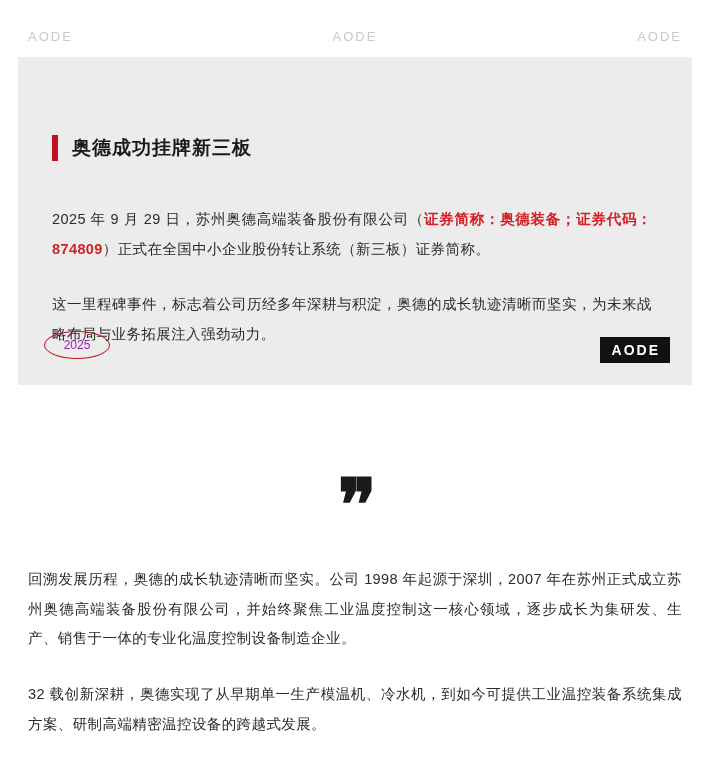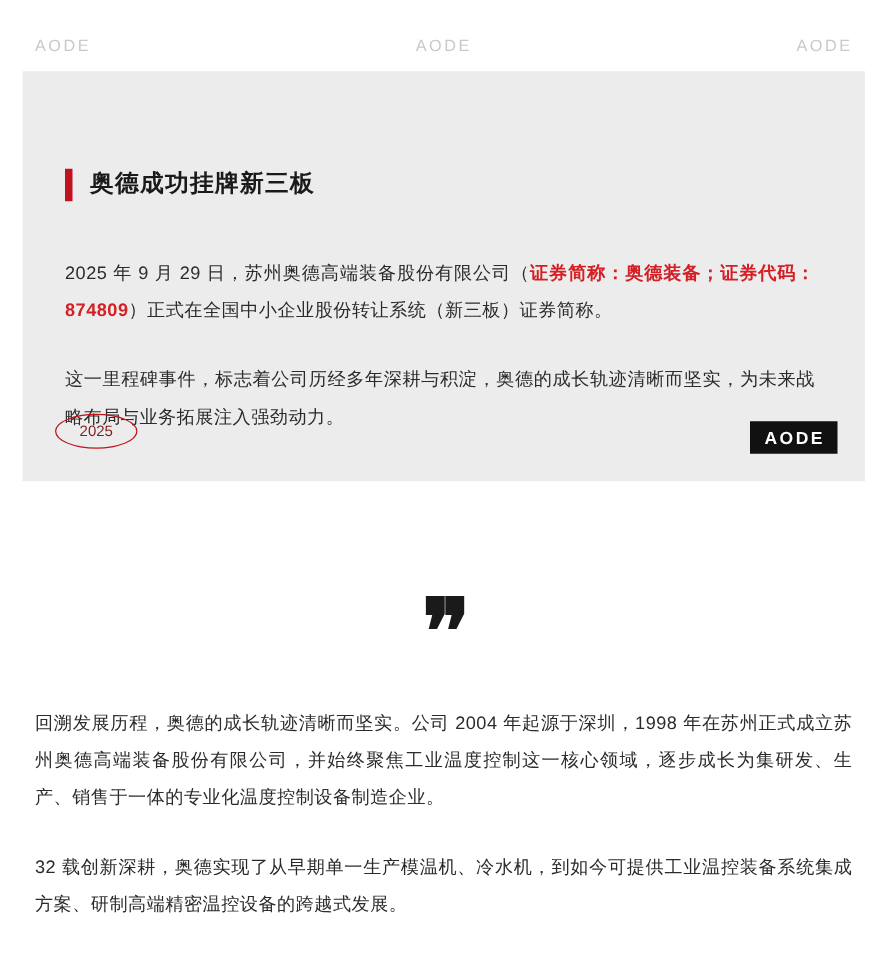--- a/index.html
+++ b/index.html
@@ -96,21 +96,21 @@
   .year-badge {
     position: absolute;
     left: 26px;
     bottom: 26px;
     width: 64px;
     height: 26px;
     display: flex;
     align-items: center;
     justify-content: center;
     font-size: 12px;
-    color: #7f1d1d;
+    color: #a21caf;
     border: 1.4px solid #c1121f;
     border-radius: 50%;
   }
 
   
   .logo-box {
     position: absolute;
     right: 22px;
     bottom: 22px;
     background: #111111;
@@ -175,15 +175,15 @@
     <p class="hero-p">这一里程碑事件，标志着公司历经多年深耕与积淀，奥德的成长轨迹清晰而坚实，为未来战略布局与业务拓展注入强劲动力。</p>
 
     <div class="year-badge">2025</div>
     <div class="logo-box">AODE</div>
   </div>
 </div>
 
 <div class="quote-mark">❞</div>
 
 <div class="body-copy">
-  <p class="body-p">回溯发展历程，奥德的成长轨迹清晰而坚实。公司 2004 年起源于深圳，1998 年在苏州正式成立苏州奥德高端装备股份有限公司，并始终聚焦工业温度控制这一核心领域，逐步成长为集研发、生产、销售于一体的专业化温度控制设备制造企业。</p>
+  <p class="body-p">回溯发展历程，奥德的成长轨迹清晰而坚实。公司 1998 年起源于深圳，2007 年在苏州正式成立苏州奥德高端装备股份有限公司，并始终聚焦工业温度控制这一核心领域，逐步成长为集研发、生产、销售于一体的专业化温度控制设备制造企业。</p>
   <p class="body-p">32 载创新深耕，奥德实现了从早期单一生产模温机、冷水机，到如今可提供工业温控装备系统集成方案、研制高端精密温控设备的跨越式发展。</p>
 </div>
 
 </body></html>

